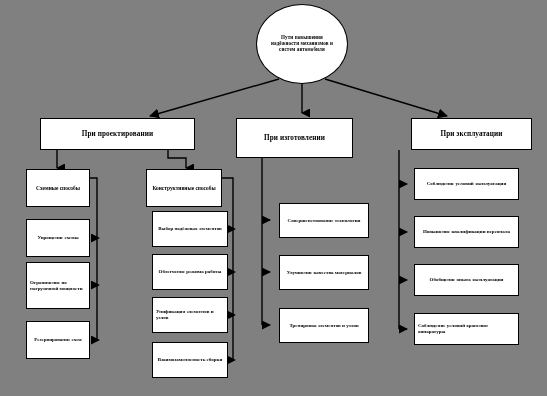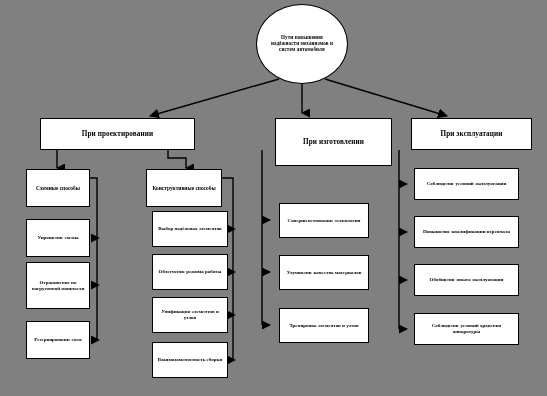--- a/index.html
+++ b/index.html
@@ -23,21 +23,20 @@
   }
   .node {
     position: absolute;
     background: #ffffff;
     border: 1px solid #000000;
     box-sizing: border-box;
     display: flex;
     align-items: center;
     justify-content: center;
     padding: 2px 3px;
-    text-align: center;
     color: #000000;
     font-weight: bold;
     line-height: 1.18;
     z-index: 3;
     overflow: hidden;
   }
   .ellipse {
     position: absolute;
     background: #ffffff;
     border: 1px solid #000000;
@@ -124,21 +123,21 @@
   </svg>
 
   <div class="ellipse lvl-root" style="left:256px; top:4px; width:92px; height:80px;">
     <span class="txt">Пути повышения надёжности механизмов и систем автомобиля</span>
   </div>
 
   <div class="node lvl-2" style="left:40px; top:118px; width:155px; height:32px;">
     <span class="txt">При проектировании</span>
   </div>
 
-  <div class="node lvl-2" style="left:236px; top:118px; width:117px; height:48px;margin-left:39px;">
+  <div class="node lvl-2" style="left:236px; top:118px; width:117px; height:40px;">
     <span class="txt">При изготовлении</span>
   </div>
 
   <div class="node lvl-2" style="left:411px; top:118px; width:121px; height:32px;">
     <span class="txt">При эксплуатации</span>
   </div>
 
   <div class="node lvl-3" style="left:26px; top:169px; width:64px; height:38px;">
     <span class="txt">Схемные способы</span>
   </div>

